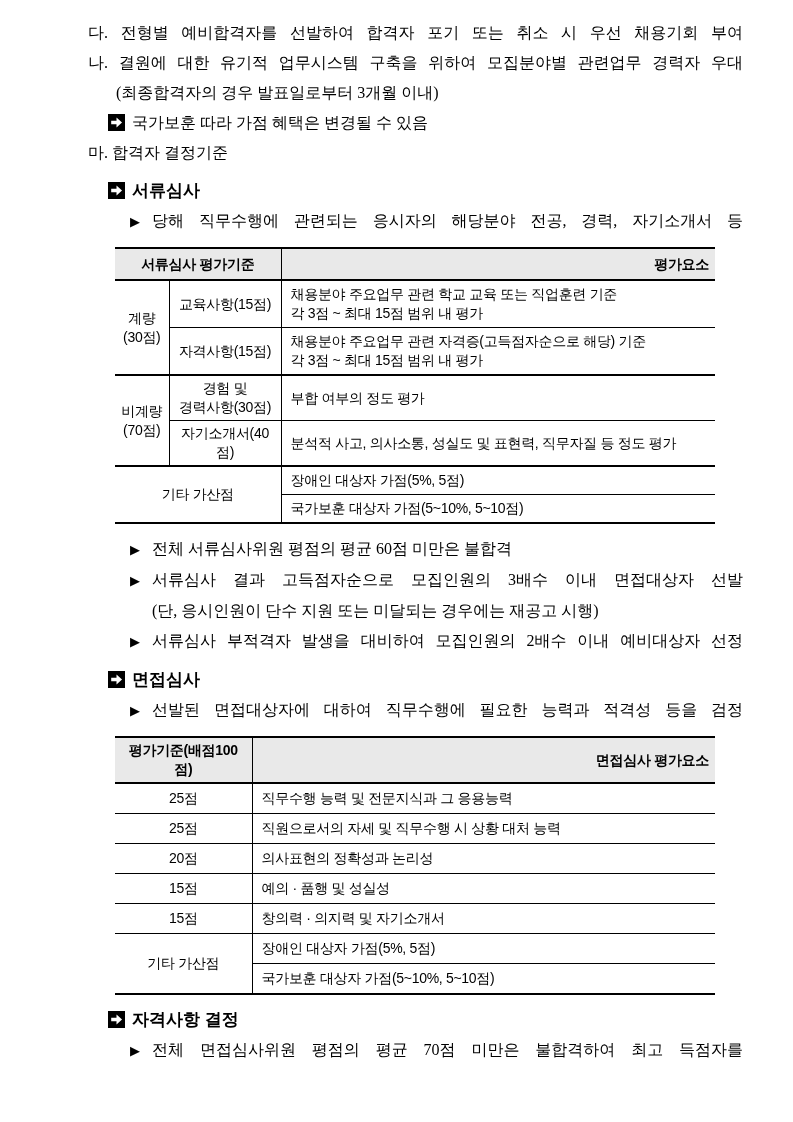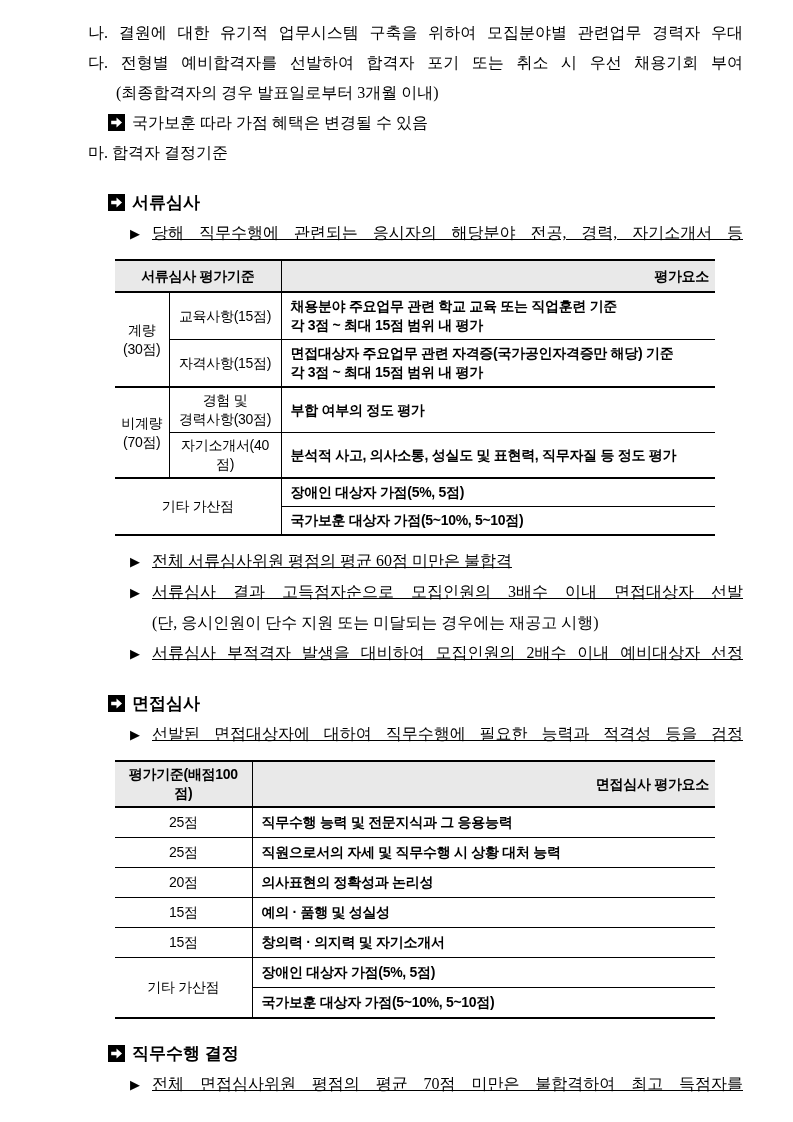--- a/index.html
+++ b/index.html
@@ -8,25 +8,25 @@
     background:#ffffff; box-sizing:border-box;
     padding:18px 50px 0 88px; overflow:hidden;
     font-family:"Liberation Serif","DejaVu Serif",serif;
     color:#000; font-size:16px;
   }
   p { margin:0; line-height:30px; }
   .hang { padding-left:28px; text-indent:-28px; }
   .cont-a { padding-left:28px; }
   .note { padding-left:20px; }
   .sec {
-    padding-left:20px; margin-top:20px;
+    padding-left:20px; margin-top:8px;
     font-family:"Liberation Sans","DejaVu Sans",sans-serif;
     font-weight:bold; font-size:17px;
   }
-  .bullet { padding-left:64px; text-indent:-22px;text-decoration:underline; }
+  .bullet { padding-left:64px; text-indent:-22px; }
   .cont-b { padding-left:64px; }
   .just { text-align:justify; text-align-last:justify; }
   .tri { font-size:13px; display:inline-block; width:22px; text-indent:0; }
   .sq-icon { display:inline-block; width:17px; height:17px; vertical-align:-3px; margin-right:7px; }
   .sq-icon svg { display:block; }
 
   table.doc-table {
     border-collapse:collapse; table-layout:fixed;
     margin:10px 0 10px 27px;
     border-top:2px solid #000; border-bottom:2px solid #000;
@@ -38,36 +38,36 @@
     text-align:center; vertical-align:middle; line-height:19px;
   }
   .doc-table td:first-child { border-left:none; }
   .doc-table td:last-child { border-right:none;text-align:right; }
   .doc-table tr.hdr td {
     background:#e9e9e9; font-weight:bold; border-bottom:2px solid #000;
     height:24px;
     margin-left:20px;
   }
   .doc-table tr.thick-top td { border-top:2px solid #000; }
-  .doc-table td.left { text-align:left; padding-left:9px;font-weight:bold; }
+  .doc-table td.left { text-align:left; padding-left:9px; }
   .doc-table td.left div { white-space:nowrap; }
   .t1-r2 td { height:40px; }
   .t1-r1 td { height:40px; }
   .t1-exp td { height:38px; }
   .t1-s td { height:21px; }
   .t2 td { height:23px; }
 </style>
 </head>
 <body>
 
 <div class="page">
 
+  <p class="hang just"><span>다.</span> <span>전형별 예비합격자를 선발하여 합격자 포기 또는 취소 시 우선 채용기회 부여</span></p>
+
   <p class="hang just"><span>나.</span> <span>결원에 대한 유기적 업무시스템 구축을 위하여 모집분야별 관련업무 경력자 우대</span></p>
-
-  <p class="hang just"><span>다.</span> <span>전형별 예비합격자를 선발하여 합격자 포기 또는 취소 시 우선 채용기회 부여</span></p>
 
   <p class="cont-a">(최종합격자의 경우 발표일로부터 3개월 이내)</p>
 
 
   <p class="note"><span class="sq-icon"><svg width="17" height="17" viewBox="0 0 16 16">
           <rect x="0" y="0" width="16" height="16" fill="#000"></rect>
           <polygon points="3,6.4 8,6.4 8,3.2 13.2,8 8,12.8 8,9.6 3,9.6" fill="#fff"></polygon>
         </svg></span><span>국가보훈 따라 가점 혜택은 변경될 수 있음</span></p>
 
   <p class="hang"><span>마.</span> <span>합격자 결정기준</span></p>
@@ -97,21 +97,21 @@
           </td>
       <td>교육사항(15점)</td>
       <td class="left">
             <div>채용분야 주요업무 관련 학교 교육 또는 직업훈련 기준</div>
             <div>각 3점 ~ 최대 15점 범위 내 평가</div>
           </td>
     </tr>
     <tr class="t1-r2">
       <td>자격사항(15점)</td>
       <td class="left">
-            <div>면접대상자 주요업무 관련 자격증(국가공인자격증만 해당) 기준</div>
+            <div>채용분야 주요업무 관련 자격증(고득점자순으로 해당) 기준</div>
             <div>각 3점 ~ 최대 15점 범위 내 평가</div>
           </td>
     </tr>
     <tr class="thick-top t1-exp">
       <td rowspan="2">
             <div>비계량</div>
             <div>(70점)</div>
           </td>
       <td>
             <div>경험 및</div>
@@ -203,17 +203,17 @@
       <td class="left">
             <div>국가보훈 대상자 가점(5~10%, 5~10점)</div>
           </td>
     </tr>
   </tbody>
     </table>
 
   <p class="sec"><span class="sq-icon"><svg width="17" height="17" viewBox="0 0 16 16">
           <rect x="0" y="0" width="16" height="16" fill="#000"></rect>
           <polygon points="3,6.4 8,6.4 8,3.2 13.2,8 8,12.8 8,9.6 3,9.6" fill="#fff"></polygon>
-        </svg></span><span>직무수행 결정</span></p>
+        </svg></span><span>자격사항 결정</span></p>
 
   <p class="bullet just"><span class="tri">▶</span><span>전체 면접심사위원 평점의 평균 70점 미만은 불합격하여 최고 득점자를</span></p>
 
 </div>
 
 </body></html>

